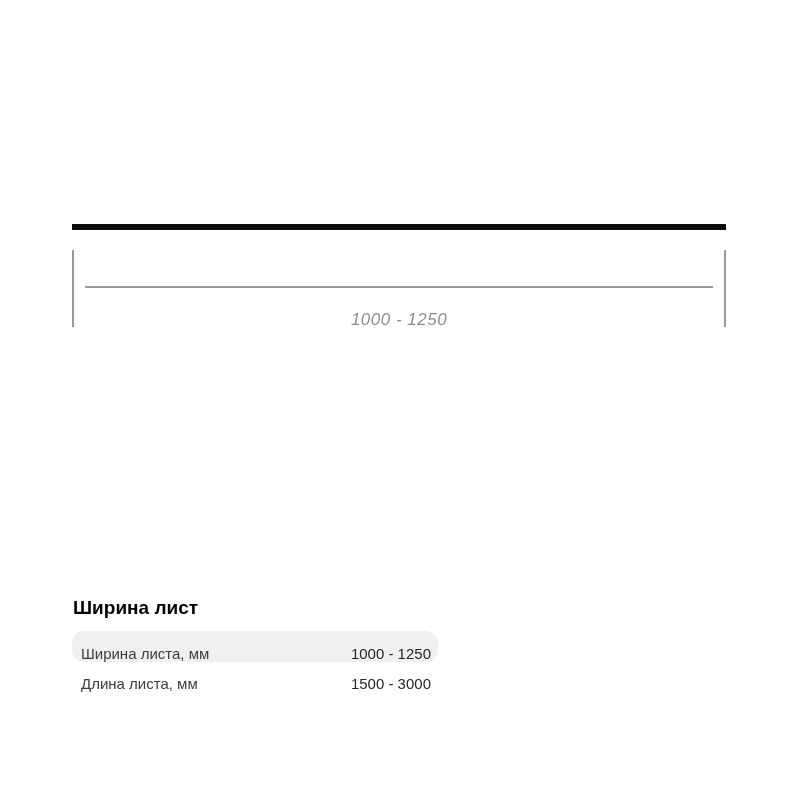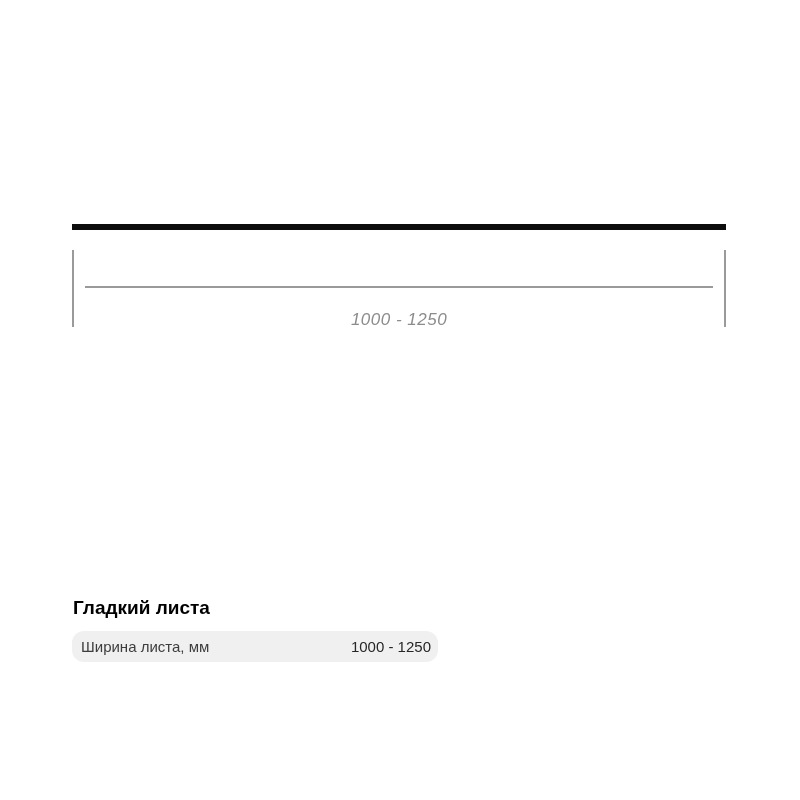--- a/index.html
+++ b/index.html
@@ -53,21 +53,21 @@
     font-weight: 700;
     color: #000000;
   }
   .spec-table {
     position: absolute;
     left: 72px; top: 631px;
     width: 366px;
   }
   .spec-row {
     display: flex;
-    align-items: center;
+    align-items: flex-end;
     justify-content: space-between;
     height: 30.5px;
     padding: 0 7px 0 9px;
     box-sizing: border-box;
     border-radius: 12px;
   }
   .spec-row:nth-child(odd) { background: #f0f0f0; }
   .spec-row .label {
     font-size: 15px;
     color: #3d3d3d;
@@ -81,20 +81,24 @@
 </style>
 </head>
 <body>
 
 <div class="sheet-line"></div>
 <div class="dim-tick left"></div>
 <div class="dim-tick right"></div>
 <div class="dim-line"></div>
 <div class="dim-label">1000 - 1250</div>
 
-<h2 class="spec-title">Гладкий листа</h2>
+<h2 class="spec-title">Ширина лист</h2>
 
 <div class="spec-table">
   <div class="spec-row">
     <span class="label">Ширина листа, мм</span>
     <span class="value">1000 - 1250</span>
   </div>
+  <div class="spec-row">
+    <span class="label">Длина листа, мм</span>
+    <span class="value">1500 - 3000</span>
+  </div>
 </div>
 
 </body></html>

